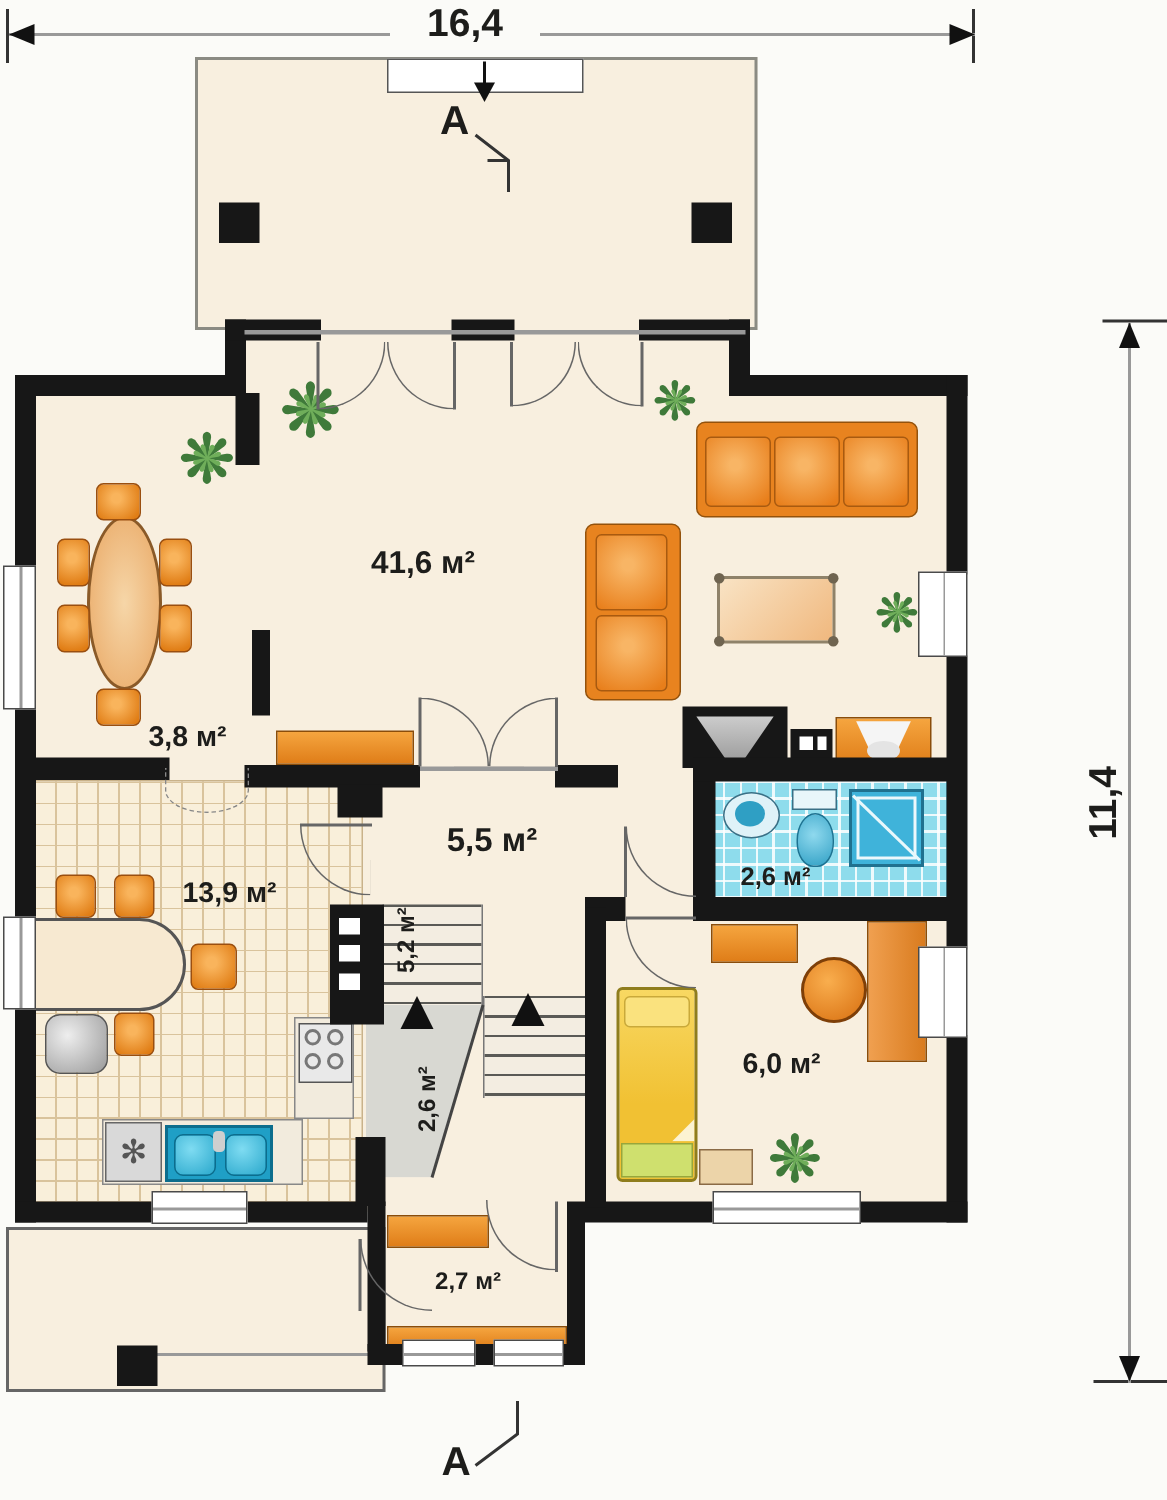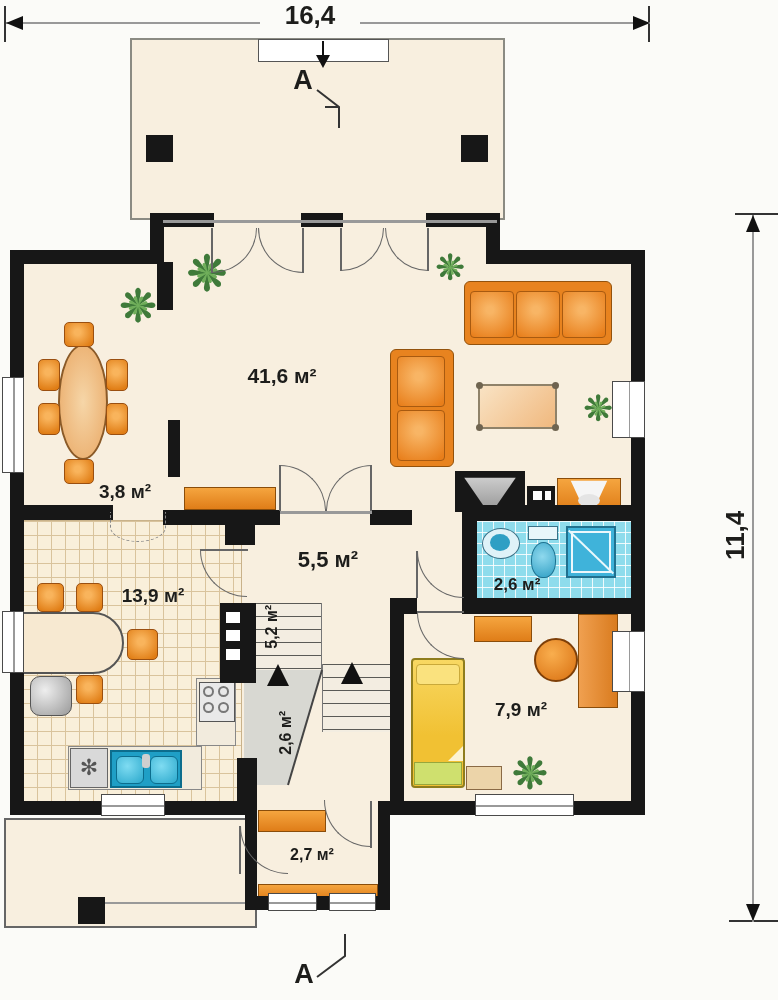--- a/index.html
+++ b/index.html
@@ -269,21 +269,21 @@
 
   <div class="abs" style="left:110px;top:512px;width:56px;height:30px;border:1.6px dashed #888;border-top:none;border-radius:0 0 56px 56px / 0 0 30px 30px;box-sizing:border-box;"></div>
 
   <div class="lbl" style="left:232px;top:364px;width:100px;font-size:21px;">41,6 м²</div>
   <div class="lbl" style="left:75px;top:482px;width:100px;font-size:19px;">3,8 м²</div>
   <div class="lbl" style="left:278px;top:548px;width:100px;font-size:22px;">5,5 м²</div>
   <div class="lbl" style="left:467px;top:576px;width:100px;font-size:17px;">2,6 м²</div>
   <div class="lbl" style="left:103px;top:586px;width:100px;font-size:19px;">13,9 м²</div>
   <div class="lbl rot" style="left:236px;top:618px;width:72px;font-size:16px;">5,2 м²</div>
   <div class="lbl rot" style="left:250px;top:724px;width:72px;font-size:16px;">2,6 м²</div>
-  <div class="lbl" style="left:471px;top:700px;width:100px;font-size:19px;">7,9 м²</div>
+  <div class="lbl" style="left:471px;top:700px;width:100px;font-size:19px;">6,0 м²</div>
   <div class="lbl" style="left:262px;top:846px;width:100px;font-size:16px;">2,7 м²</div>
 
   <div class="dimtick" style="left:4px;top:6px;width:2px;height:36px;"></div>
   <div class="dimtick" style="left:648px;top:6px;width:2px;height:36px;"></div>
   <div class="dimline" style="left:6px;top:22px;width:644px;height:2px;"></div>
   <div class="abs" style="left:6px;top:16px;width:0;height:0;border-top:7px solid transparent;border-bottom:7px solid transparent;border-right:17px solid #111;"></div>
   <div class="abs" style="left:633px;top:16px;width:0;height:0;border-top:7px solid transparent;border-bottom:7px solid transparent;border-left:17px solid #111;"></div>
   <div class="lbl" style="left:260px;top:1px;width:100px;font-size:26px;background:#fbfbf8;">16,4</div>
 
   <div class="dimtick" style="left:735px;top:213px;width:43px;height:2px;"></div>

